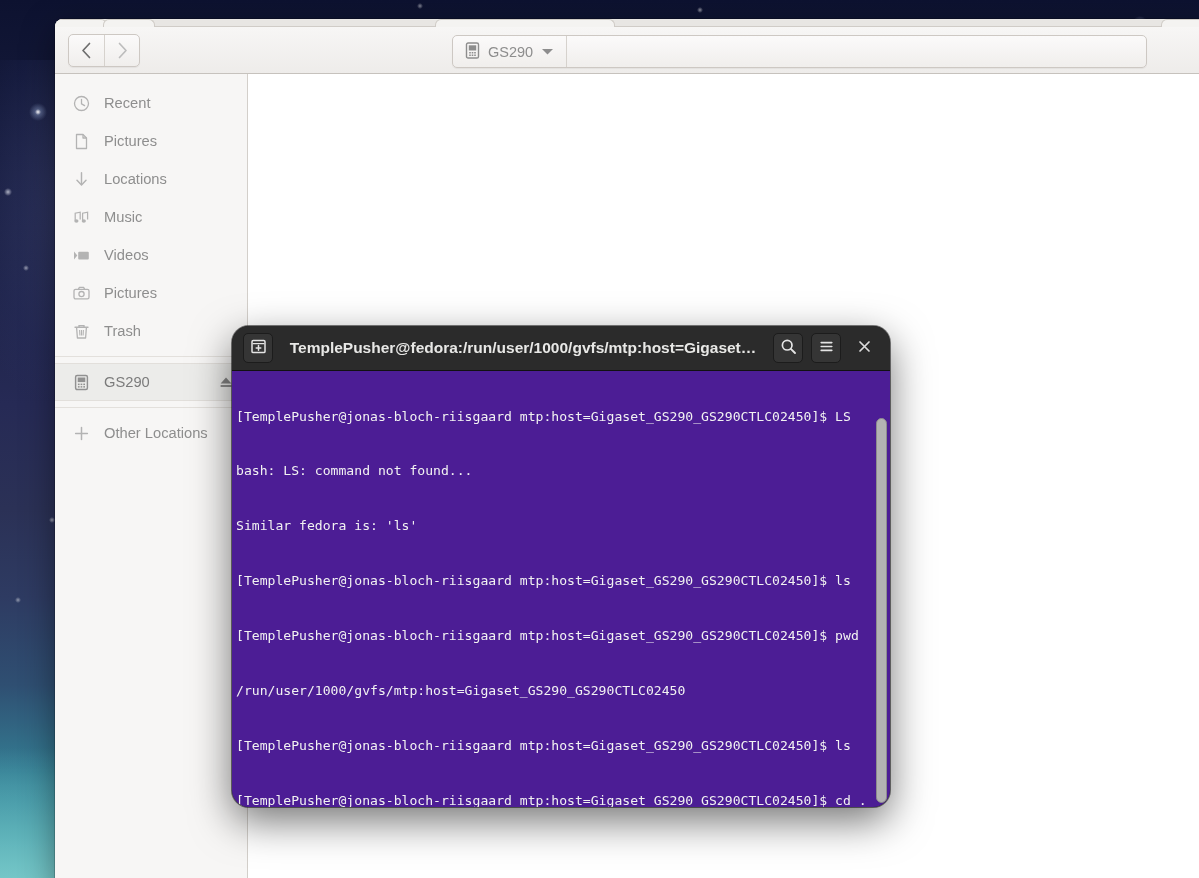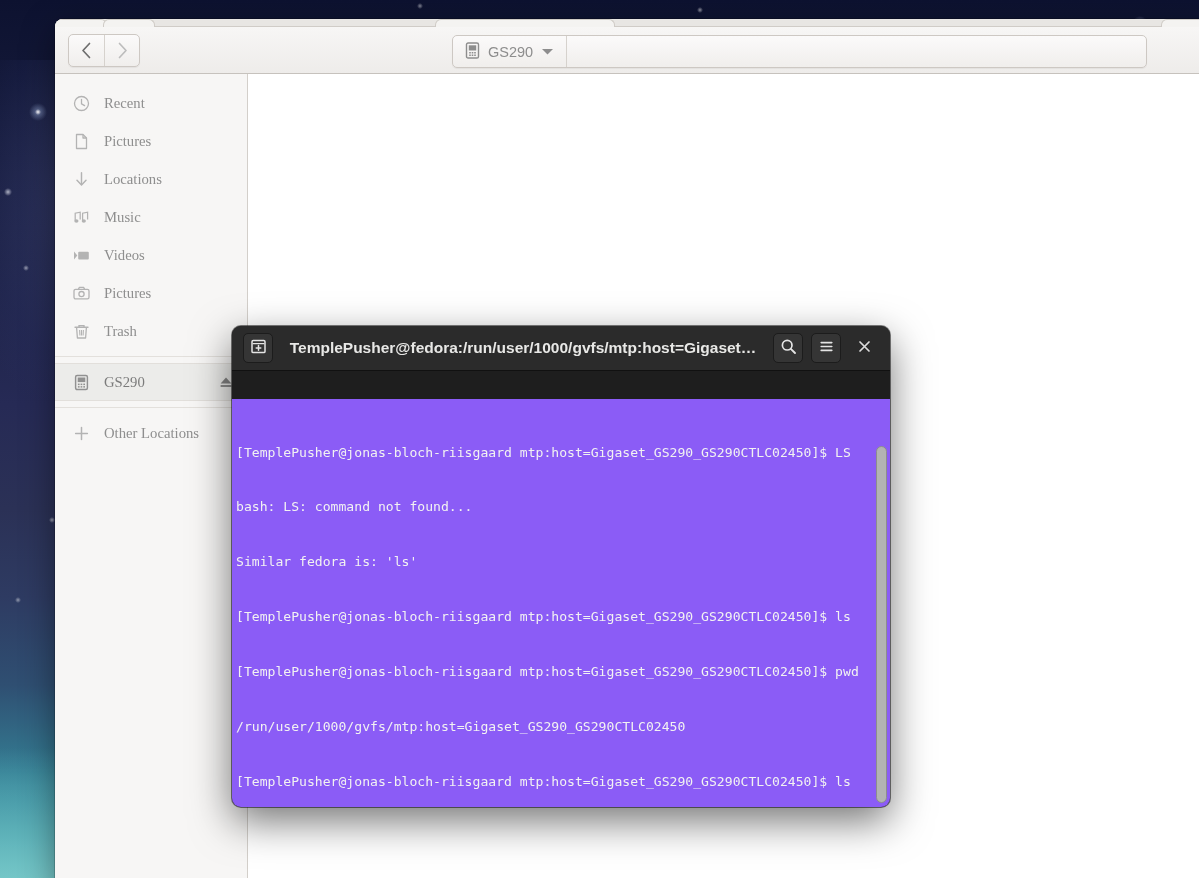--- a/index.html
+++ b/index.html
@@ -168,21 +168,20 @@
   .side-icon {
     width: 17px; height: 17px;
     flex: 0 0 17px;
     display: flex; align-items: center; justify-content: center;
     opacity: 0.72;
   }
   .side-label {
     font-size: 14.7px;
     white-space: nowrap;
     flex: 1;
-    font-family: Liberation Serif, serif;
   }
   .side-eject { width: 14px; height: 14px; opacity: 0.72; flex: 0 0 14px; cursor: pointer; }
   .side-sep { height: 1px; background: #e3e0dc; margin: 6px 0; }
 
   .content {
     flex: 1;
     position: relative;
     background: #ffffff;
   }
   .empty-state {
@@ -199,21 +198,21 @@
     color: #d6d4d2;
     font-weight: 400;
   }
 
   
   #terminal-window {
     position: absolute;
     left: 232px; top: 326px;
     width: 658px; height: 481px;
     background: #1e1e1e;
-    border-radius: 9px;
+    border-radius: 17px;
     box-shadow: 0 0 0 1px rgba(0,0,0,0.5), 0 14px 40px rgba(0,0,0,0.55);
     overflow: hidden;
   }
   .term-header {
     height: 45px;
     background: #2b2b2b;
     border-bottom: 1px solid #111;
     display: flex;
     align-items: center;
     padding: 0 11px;
@@ -244,24 +243,23 @@
     color: #dcdcdc;
     font-size: 17px;
     cursor: pointer;
     background: transparent;
     border: none;
     flex: 0 0 auto;
   }
   .term-body {
     position: absolute;
     left: 0; top: 45px; right: 0; bottom: 0;
-    background: #8b5cf6;
-    padding: 8px 0 0 2px;
-    overflow: hidden;
-    margin-top: 28px;
+    background: #4c1d95;
+    padding: 0 0 0 2px;
+    overflow: hidden;
   }
   .term-text {
     font-family: "DejaVu Sans Mono", "Liberation Mono", monospace;
     font-size: 13.1px;
     line-height: 18.3px;
     color: #f2f2f2;
     white-space: pre;
     padding-left: 2px;
   }
   .term-line { height: 18.3px; }

